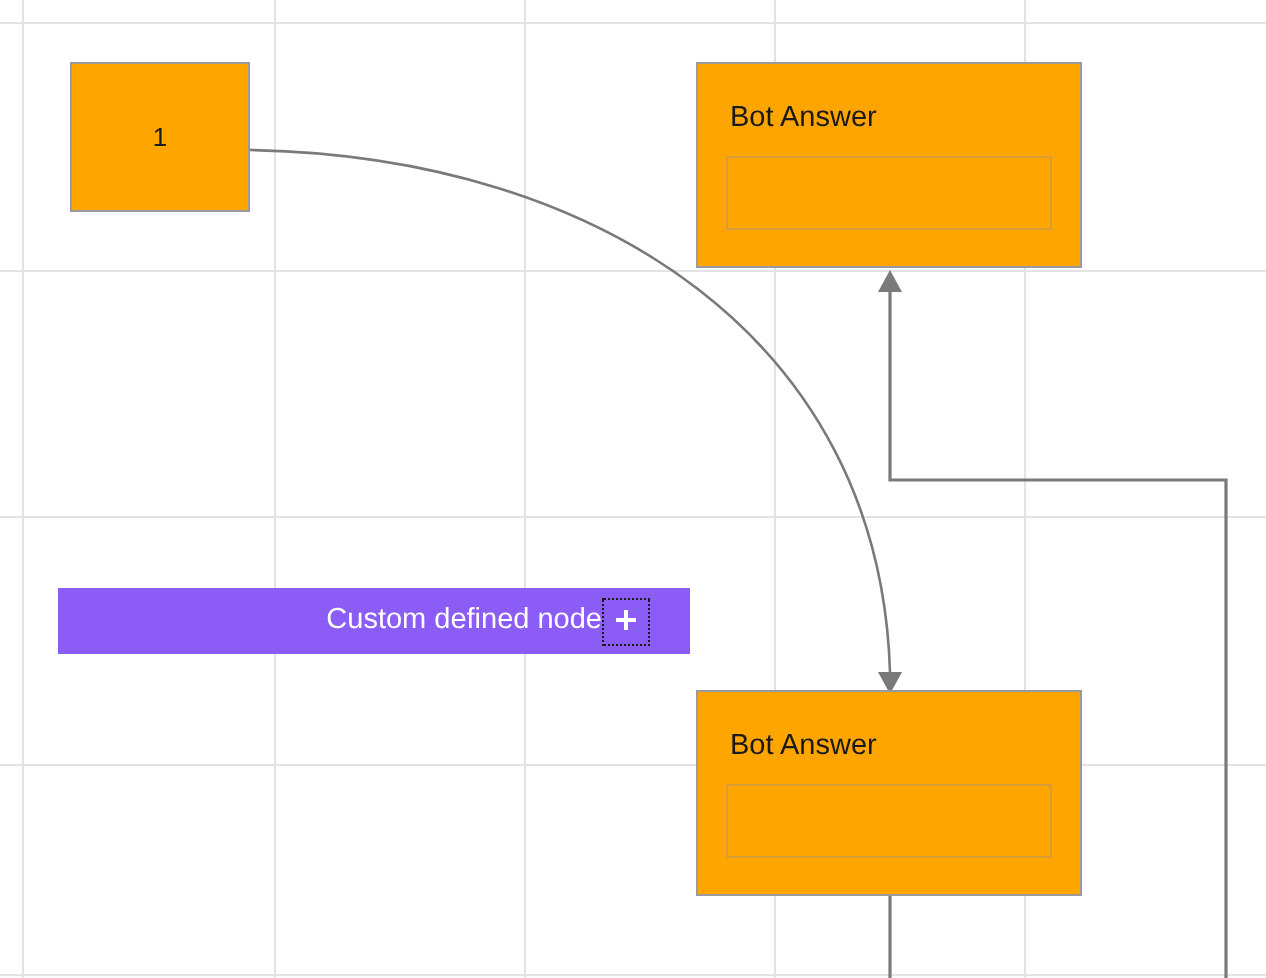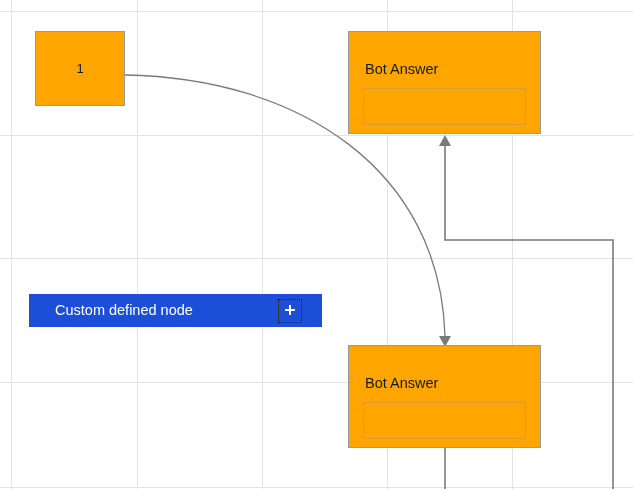--- a/index.html
+++ b/index.html
@@ -59,21 +59,21 @@
     display: flex;
     align-items: center;
     justify-content: center;
   }
   .node-square .node-index {
     color: #1a1a1a;
     font-size: 13px;
     line-height: 1;
   }
   .node-card {
-    padding: 30px 14px 0 14px;
+    padding: 20px 14px 0 14px;
   }
   .node-card .node-title {
     color: #1a1a1a;
     font-size: 14.5px;
     line-height: 1.1;
     margin: 0 0 10px 2px;
     white-space: nowrap;
   }
   .node-card .node-slot {
     box-sizing: border-box;
@@ -160,21 +160,21 @@
   <div class="node node-card" id="node-1" style="left: 348px; top: 31px; width: 193px; height: 103px; background: rgb(255, 165, 0); border-color: rgb(154, 154, 154);">
     <div class="node-title" style="color: rgb(26, 26, 26);">Bot Answer</div>
     <div class="node-slot" style="border-color: rgb(215, 156, 54);"></div>
   </div>
 
   <div class="node node-card" id="node-2" style="left: 348px; top: 345px; width: 193px; height: 103px; background: rgb(255, 165, 0); border-color: rgb(154, 154, 154);">
     <div class="node-title" style="color: rgb(26, 26, 26);">Bot Answer</div>
     <div class="node-slot" style="border-color: rgb(215, 156, 54);"></div>
   </div>
 
-  <div id="palette-bar" style="left: 29px; top: 294px; width: 293px; height: 33px; background: #1d4ed8;">
+  <div id="palette-bar" style="left: 29px; top: 294px; width: 316px; height: 33px; background: #8b5cf6; text-align: right;">
     <span class="palette-label" style="color: rgb(255, 255, 255);">Custom defined node</span>
     <span class="add-icon-wrap" style="border-color: rgb(27, 27, 27);">
       <svg width="14" height="14" viewBox="0 0 14 14" aria-hidden="true">
         <path d="M6 1 h2 v4 h4 v2 h-4 v4 h-2 v-4 h-4 v-2 h4 z" fill="#ffffff"></path>
       </svg>
     </span>
   </div>
 
 </div>
 

